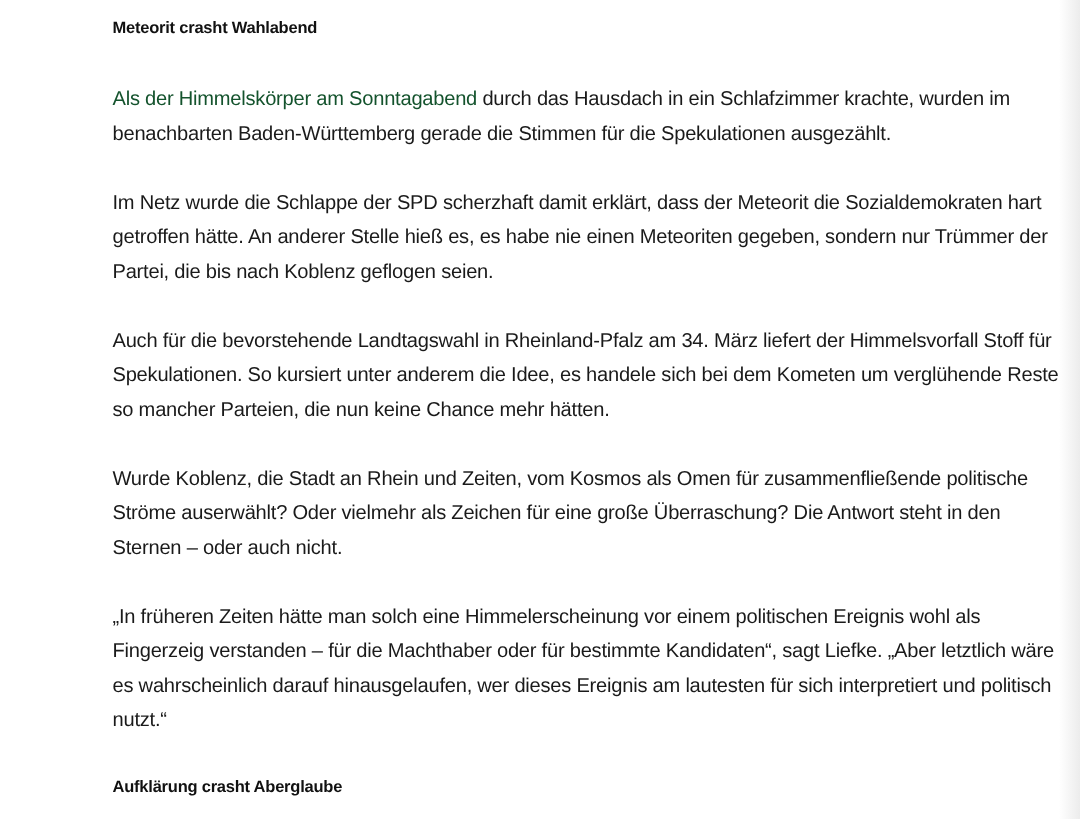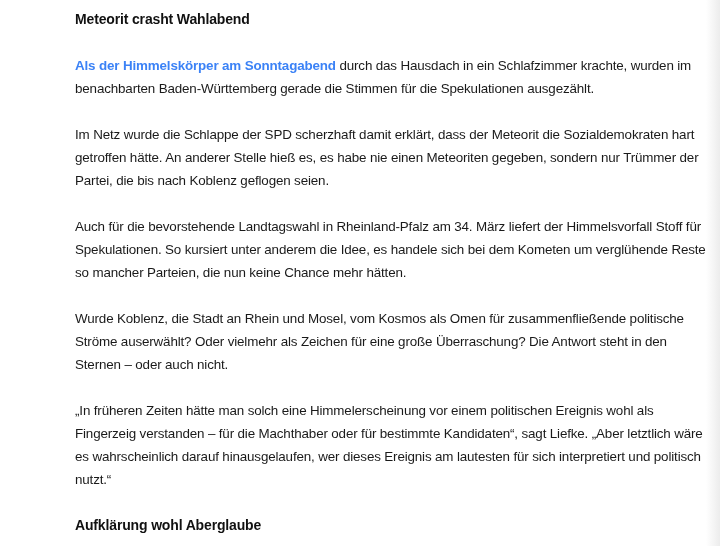--- a/index.html
+++ b/index.html
@@ -8,45 +8,45 @@
     background: #ffffff;
     font-family: "Liberation Sans", sans-serif;
     color: #1a1a1a;
     position: relative;
   }
   .article {
     position: absolute; left: 75px; top: 0; width: 640px;
     font-size: 13.4px; line-height: 23px; letter-spacing: -0.15px;
   }
   .article h3 {
-    font-size: 14px; font-weight: bold; margin: 8px 0 0 0; line-height: 23px;
+    font-size: 11px; font-weight: bold; margin: 8px 0 0 0; line-height: 23px;
     color: #111;
   }
   .article p { margin: 0; }
   .gap { height: 23px; }
-  .link { color: #3b82f6; font-weight: bold; text-decoration: none; }
+  .link { color: #14532d; font-weight: normal; text-decoration: none; }
   .edge-shadow {
     position: absolute; right: 0; top: 0; width: 14px; height: 546px;
     background: linear-gradient(to right, rgba(255,255,255,0), #ececec);
   }
 </style>
 </head>
 <body>
 
 <div class="article">
   <h3>Meteorit crasht Wahlabend</h3>
   <div class="gap"></div>
   <p><a class="link">Als der Himmelskörper am Sonntagabend</a><span> durch das Hausdach in ein Schlafzimmer krachte, wurden im benachbarten Baden-Württemberg gerade die Stimmen für die Spekulationen ausgezählt.</span></p>
   <div class="gap"></div>
   <p>Im Netz wurde die Schlappe der SPD scherzhaft damit erklärt, dass der Meteorit die Sozialdemokraten hart getroffen hätte. An anderer Stelle hieß es, es habe nie einen Meteoriten gegeben, sondern nur Trümmer der Partei, die bis nach Koblenz geflogen seien.</p>
   <div class="gap"></div>
   <p>Auch für die bevorstehende Landtagswahl in Rheinland-Pfalz am 34. März liefert der Himmelsvorfall Stoff für Spekulationen. So kursiert unter anderem die Idee, es handele sich bei dem Kometen um verglühende Reste so mancher Parteien, die nun keine Chance mehr hätten.</p>
   <div class="gap"></div>
-  <p>Wurde Koblenz, die Stadt an Rhein und Mosel, vom Kosmos als Omen für zusammenfließende politische Ströme auserwählt? Oder vielmehr als Zeichen für eine große Überraschung? Die Antwort steht in den Sternen – oder auch nicht.</p>
+  <p>Wurde Koblenz, die Stadt an Rhein und Zeiten, vom Kosmos als Omen für zusammenfließende politische Ströme auserwählt? Oder vielmehr als Zeichen für eine große Überraschung? Die Antwort steht in den Sternen – oder auch nicht.</p>
   <div class="gap"></div>
   <p>„In früheren Zeiten hätte man solch eine Himmelerscheinung vor einem politischen Ereignis wohl als Fingerzeig verstanden – für die Machthaber oder für bestimmte Kandidaten“, sagt Liefke. „Aber letztlich wäre es wahrscheinlich darauf hinausgelaufen, wer dieses Ereignis am lautesten für sich interpretiert und politisch nutzt.“</p>
   <div class="gap"></div>
-  <h3 style="margin-top:0">Aufklärung wohl Aberglaube</h3>
+  <h3 style="margin-top:0">Aufklärung crasht Aberglaube</h3>
   <div class="gap"></div>
 
 </div>
 
 <div class="edge-shadow"></div>
 
 </body></html>

